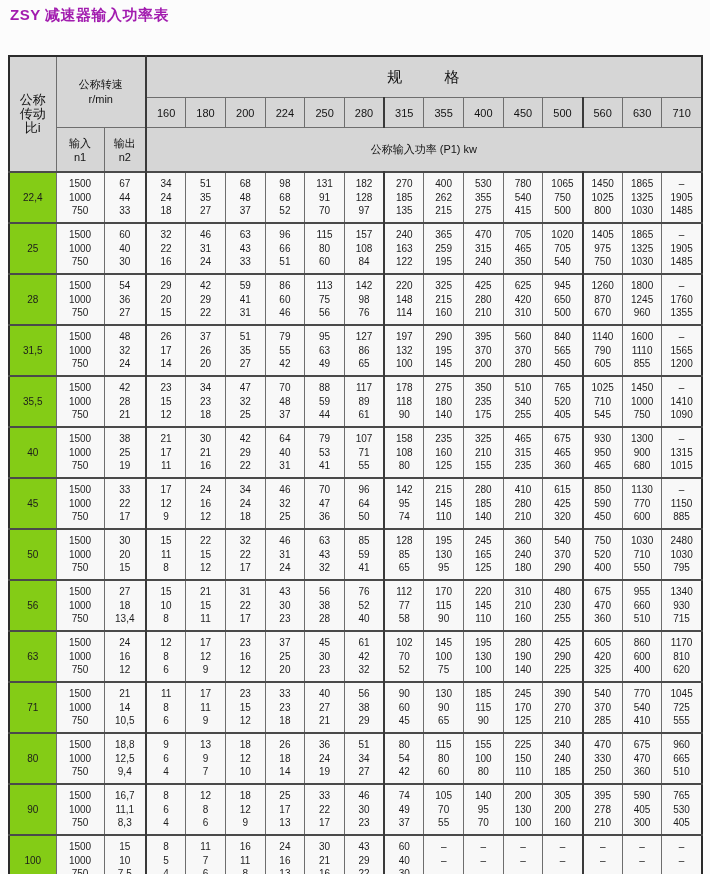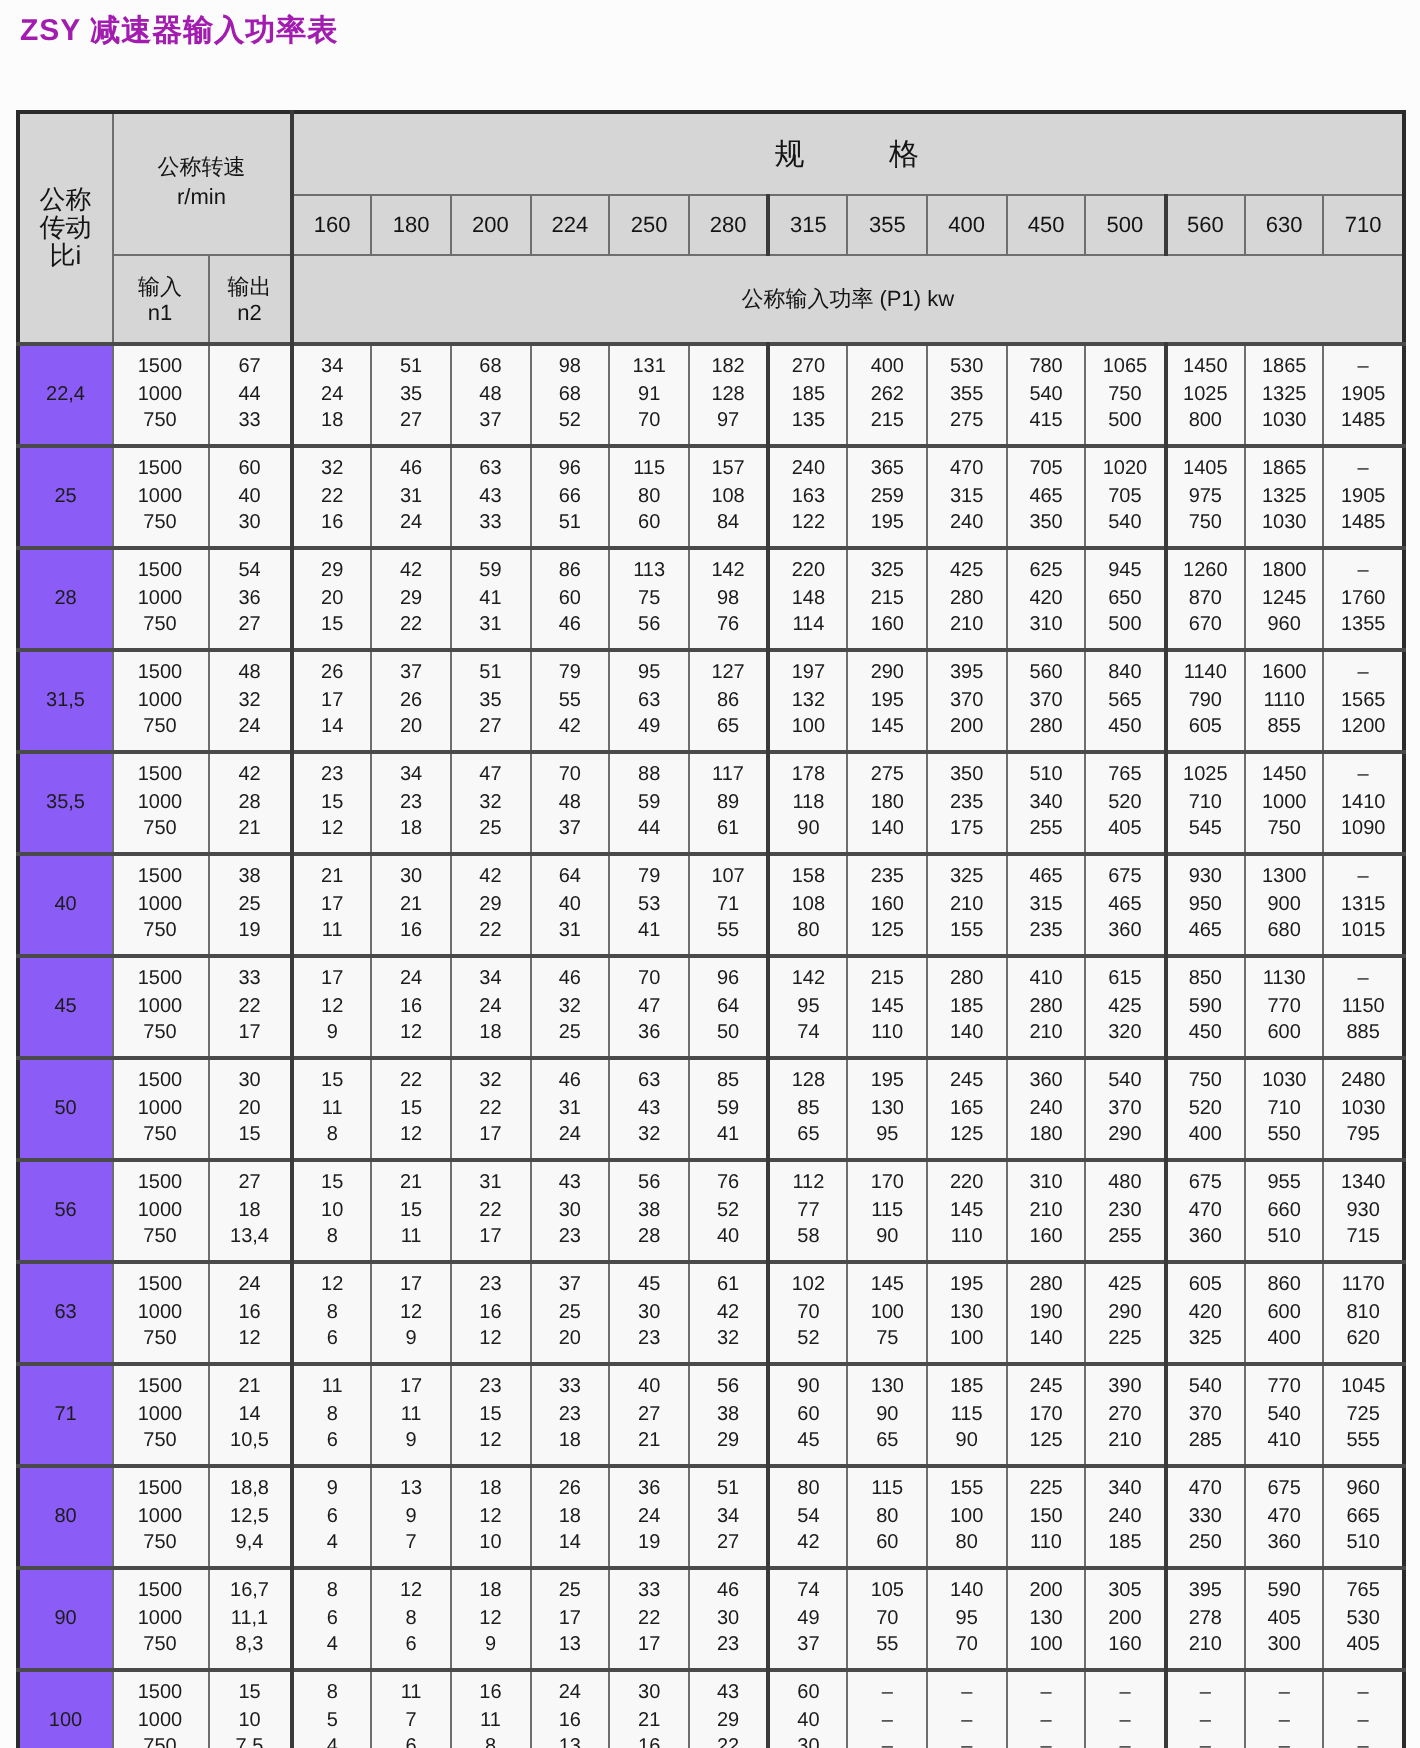--- a/index.html
+++ b/index.html
@@ -30,21 +30,21 @@
     padding:0;font-weight:normal;
     overflow:hidden;
   }
   .hd{background:#d6d6d6;color:#141414;}
   .spec-group{height:40px;white-space:pre;font-size:15px;letter-spacing:1px;}
   .spec-num{height:29px;font-size:11px;}
   .hd-bottom{height:43px;font-size:11px;}
   .ratio-col-hd{font-size:13px;line-height:14px;}
   .speed-hd{font-size:11px;line-height:15px;margin-left:48px;}
   tbody td{height:49px;background:#f8f8f8;}
-  tbody td.ratio{background:#8b5cf6;}
+  tbody td.ratio{background:#84cc16;}
   tbody td div{line-height:13.5px;}
   .sep-right{border-right-width:2px;border-right-color:#3a3a3a;}
   tbody td{border-top-width:2px;border-top-color:#4a4a4a;}
   col.c-ratio{width:47px;}
   col.c-n1{width:48px;}
   col.c-n2{width:42px;}
   col.c-spec{width:39.7px;}
 </style>
 </head>
 <body>

